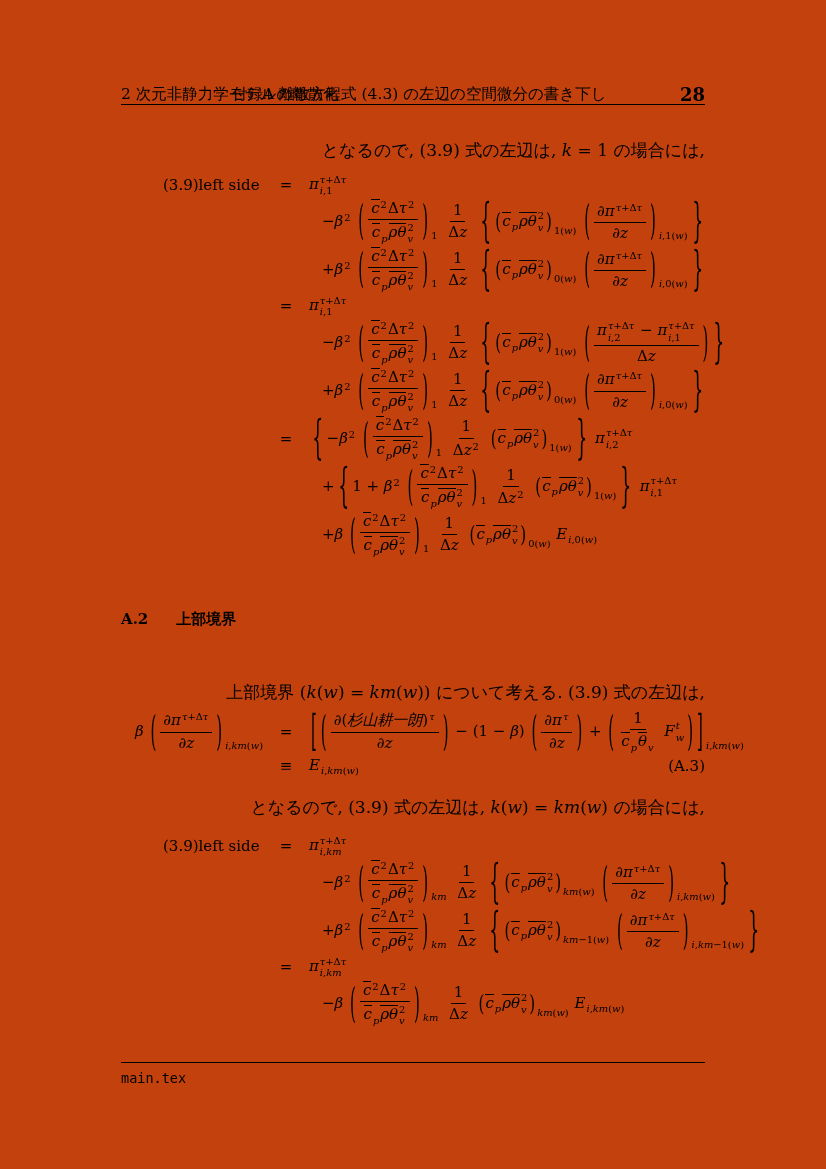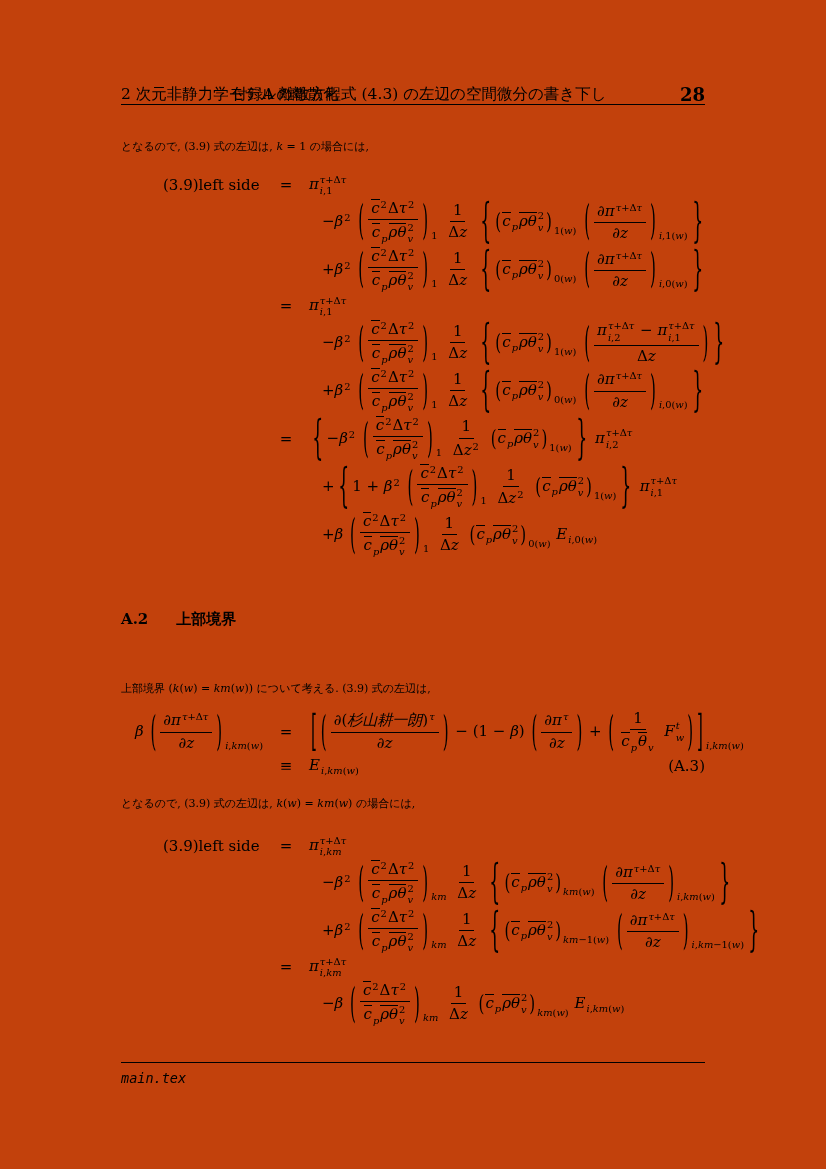--- a/index.html
+++ b/index.html
@@ -8,21 +8,21 @@
   .abs{position:absolute;left:121px;width:584px;}
 
   
   .header{height:20px;border-bottom:1.2px solid #000;font-size:15.5px;}
   .rt{position:absolute;top:0;white-space:nowrap;}
   .rt1{left:0;}
   .rt2{left:111px;}
   .pagenum{position:absolute;right:0;top:0;font-weight:bold;font-size:18px;}
 
   
-  .jp{font-size:11px;line-height:1.4;white-space:nowrap;}
+  .jp{font-size:17px;line-height:1.4;white-space:nowrap;text-align:right;}
 
   
   .sechead{font-size:15px;font-weight:bold;}
   .sechead .secnum{margin-right:28px;}
 
   
   .eqblock{font-size:15px;}
   .eqrow{position:relative;display:grid;grid-template-columns:148px 34px 1fr;
          align-items:center;margin:2px 0;min-height:22px;}
   .eqlabel{padding-left:42px;white-space:nowrap;}
@@ -48,21 +48,21 @@
   .scr.subonly.low{vertical-align:-1.35em;}
   .scr.subonly.lowm{vertical-align:-0.8em;}
   .bg{display:inline-block;transform:scale(1,2.7);transform-origin:center;margin:0 2px;}
   .bg.brace{transform:scale(1.15,3.05);margin:0 4px;}
   .bg.brk{transform:scale(1,2.8);}
   .md{display:inline-block;transform:scale(1,1.5);transform-origin:center;margin:0 1px;}
 
   
   .footer{border-top:1.2px solid #000;padding-top:7px;display:flex;
           justify-content:space-between;font-size:14.5px;}
-  .fname{font-family:"DejaVu Sans Mono",monospace;font-size:13.5px;font-style:italic;}
+  .fname{font-family:"DejaVu Sans Mono",monospace;font-size:13.5px;}
 </style>
 </head>
 <body>
 
 <div class="page">
 
   <div class="abs header" style="top:84px;">
     <span class="rt rt1">2 次元非静力学モデルの離散化</span>
     <span class="rt rt2">付録A 離散方程式 (4.3) の左辺の空間微分の書き下し</span>
     <span class="pagenum">28</span>

